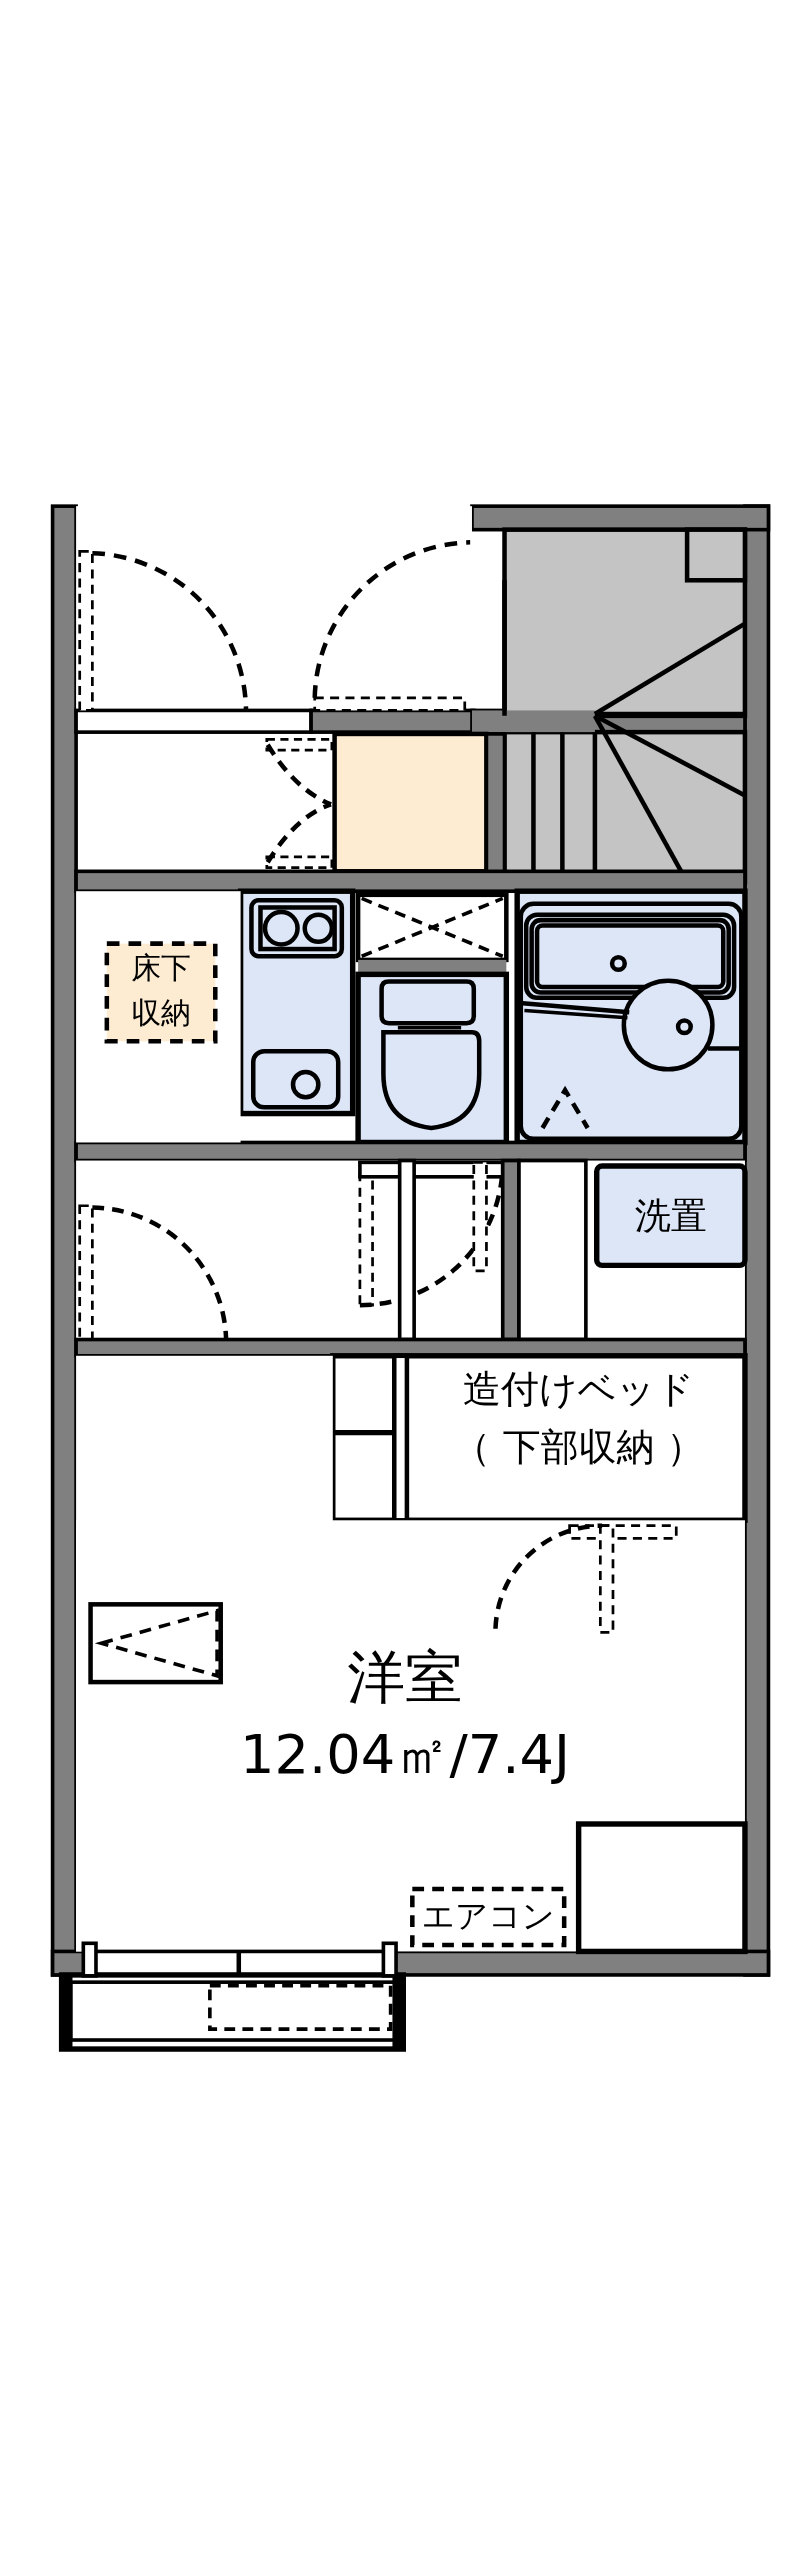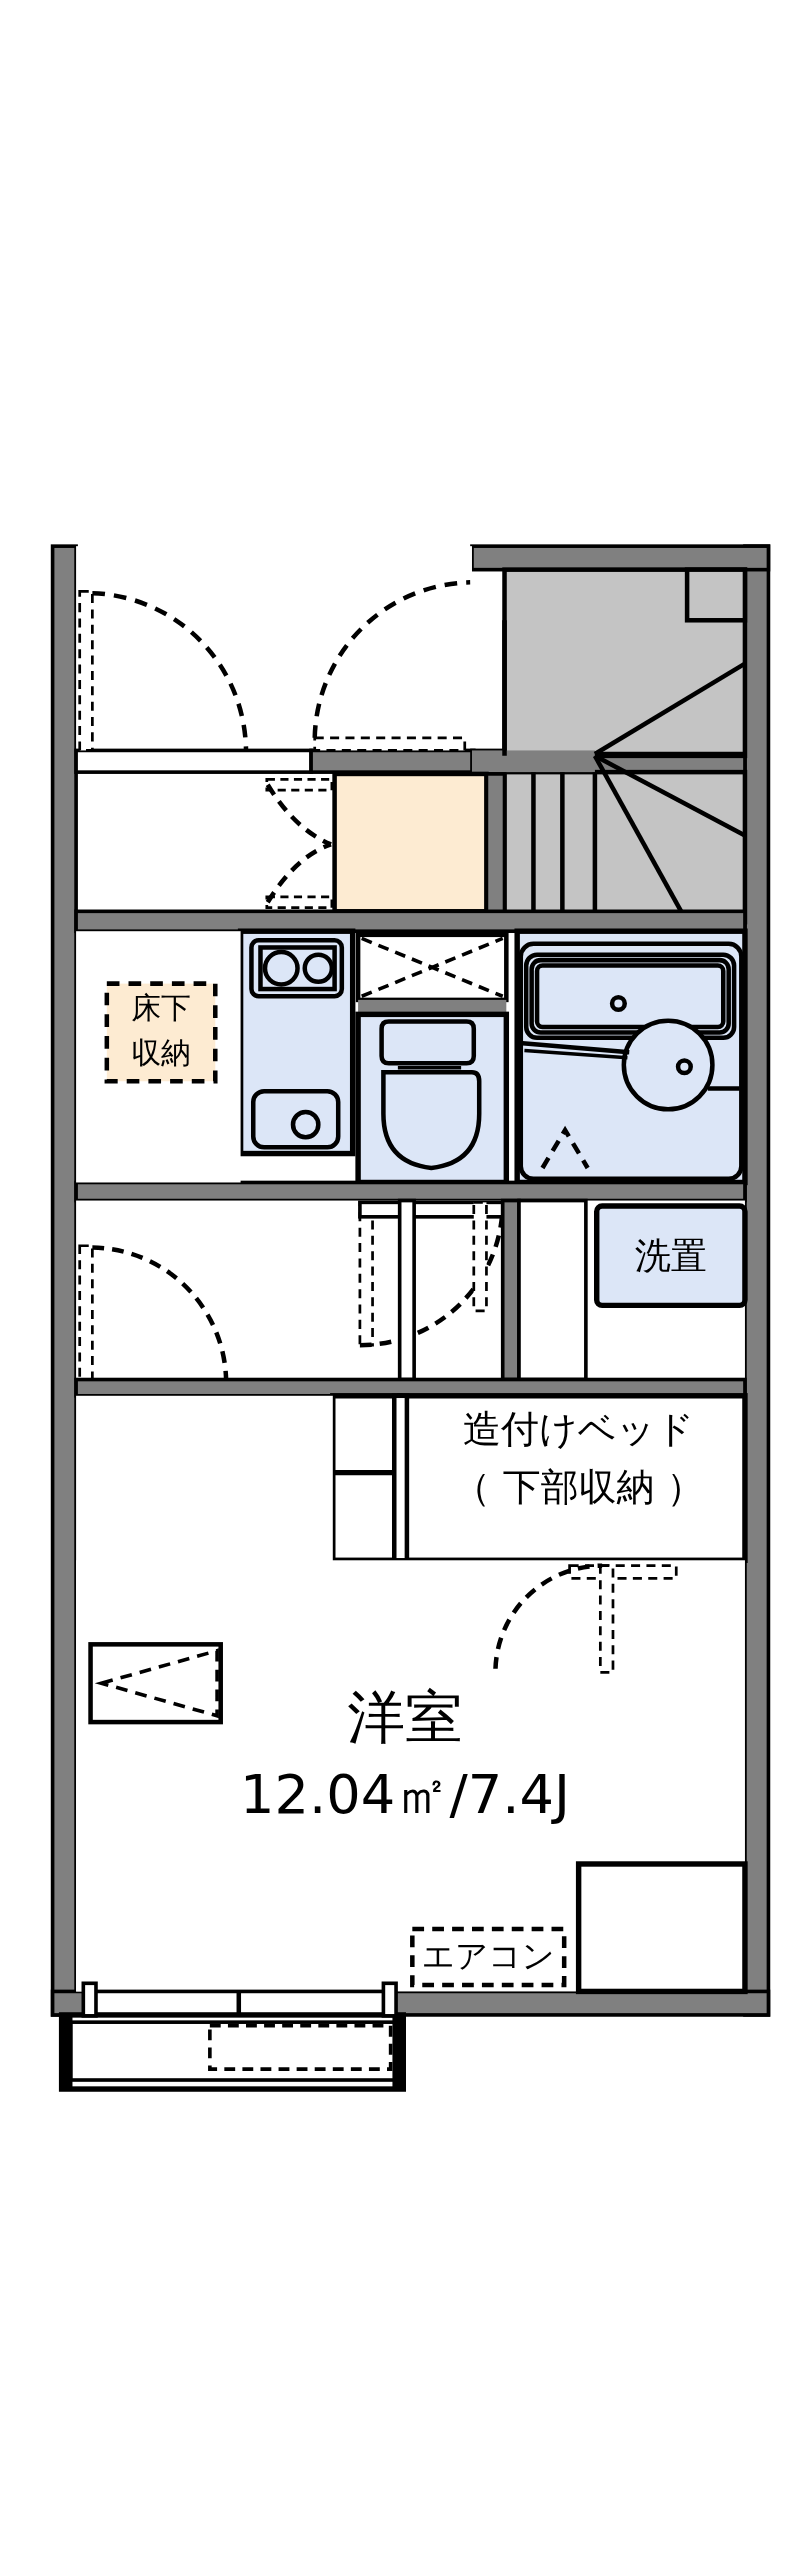--- a/index.html
+++ b/index.html
@@ -3,21 +3,21 @@
 <meta charset="utf-8">
 <title>間取り図</title>
 <style>
   html,body{margin:0;padding:0;background:#ffffff;}
   body{
     width:812px;height:2576px;
     font-family:"DejaVu Sans","Liberation Sans",sans-serif;
     overflow:hidden;
   }
   #plan-root{position:relative;width:812px;height:2576px;background:#fff;}
-  #plan-stage{position:absolute;left:0;top:0;width:812px;height:1827px;margin-top:40px;}
+  #plan-stage{position:absolute;left:0;top:0;width:812px;height:1827px;}
   svg{display:block;}
   .lbl{
     font-family:"DejaVu Sans","Liberation Sans",sans-serif;
     fill:#000;
     text-anchor:middle;
     dominant-baseline:middle;
   }
 </style>
 </head>
 <body>

